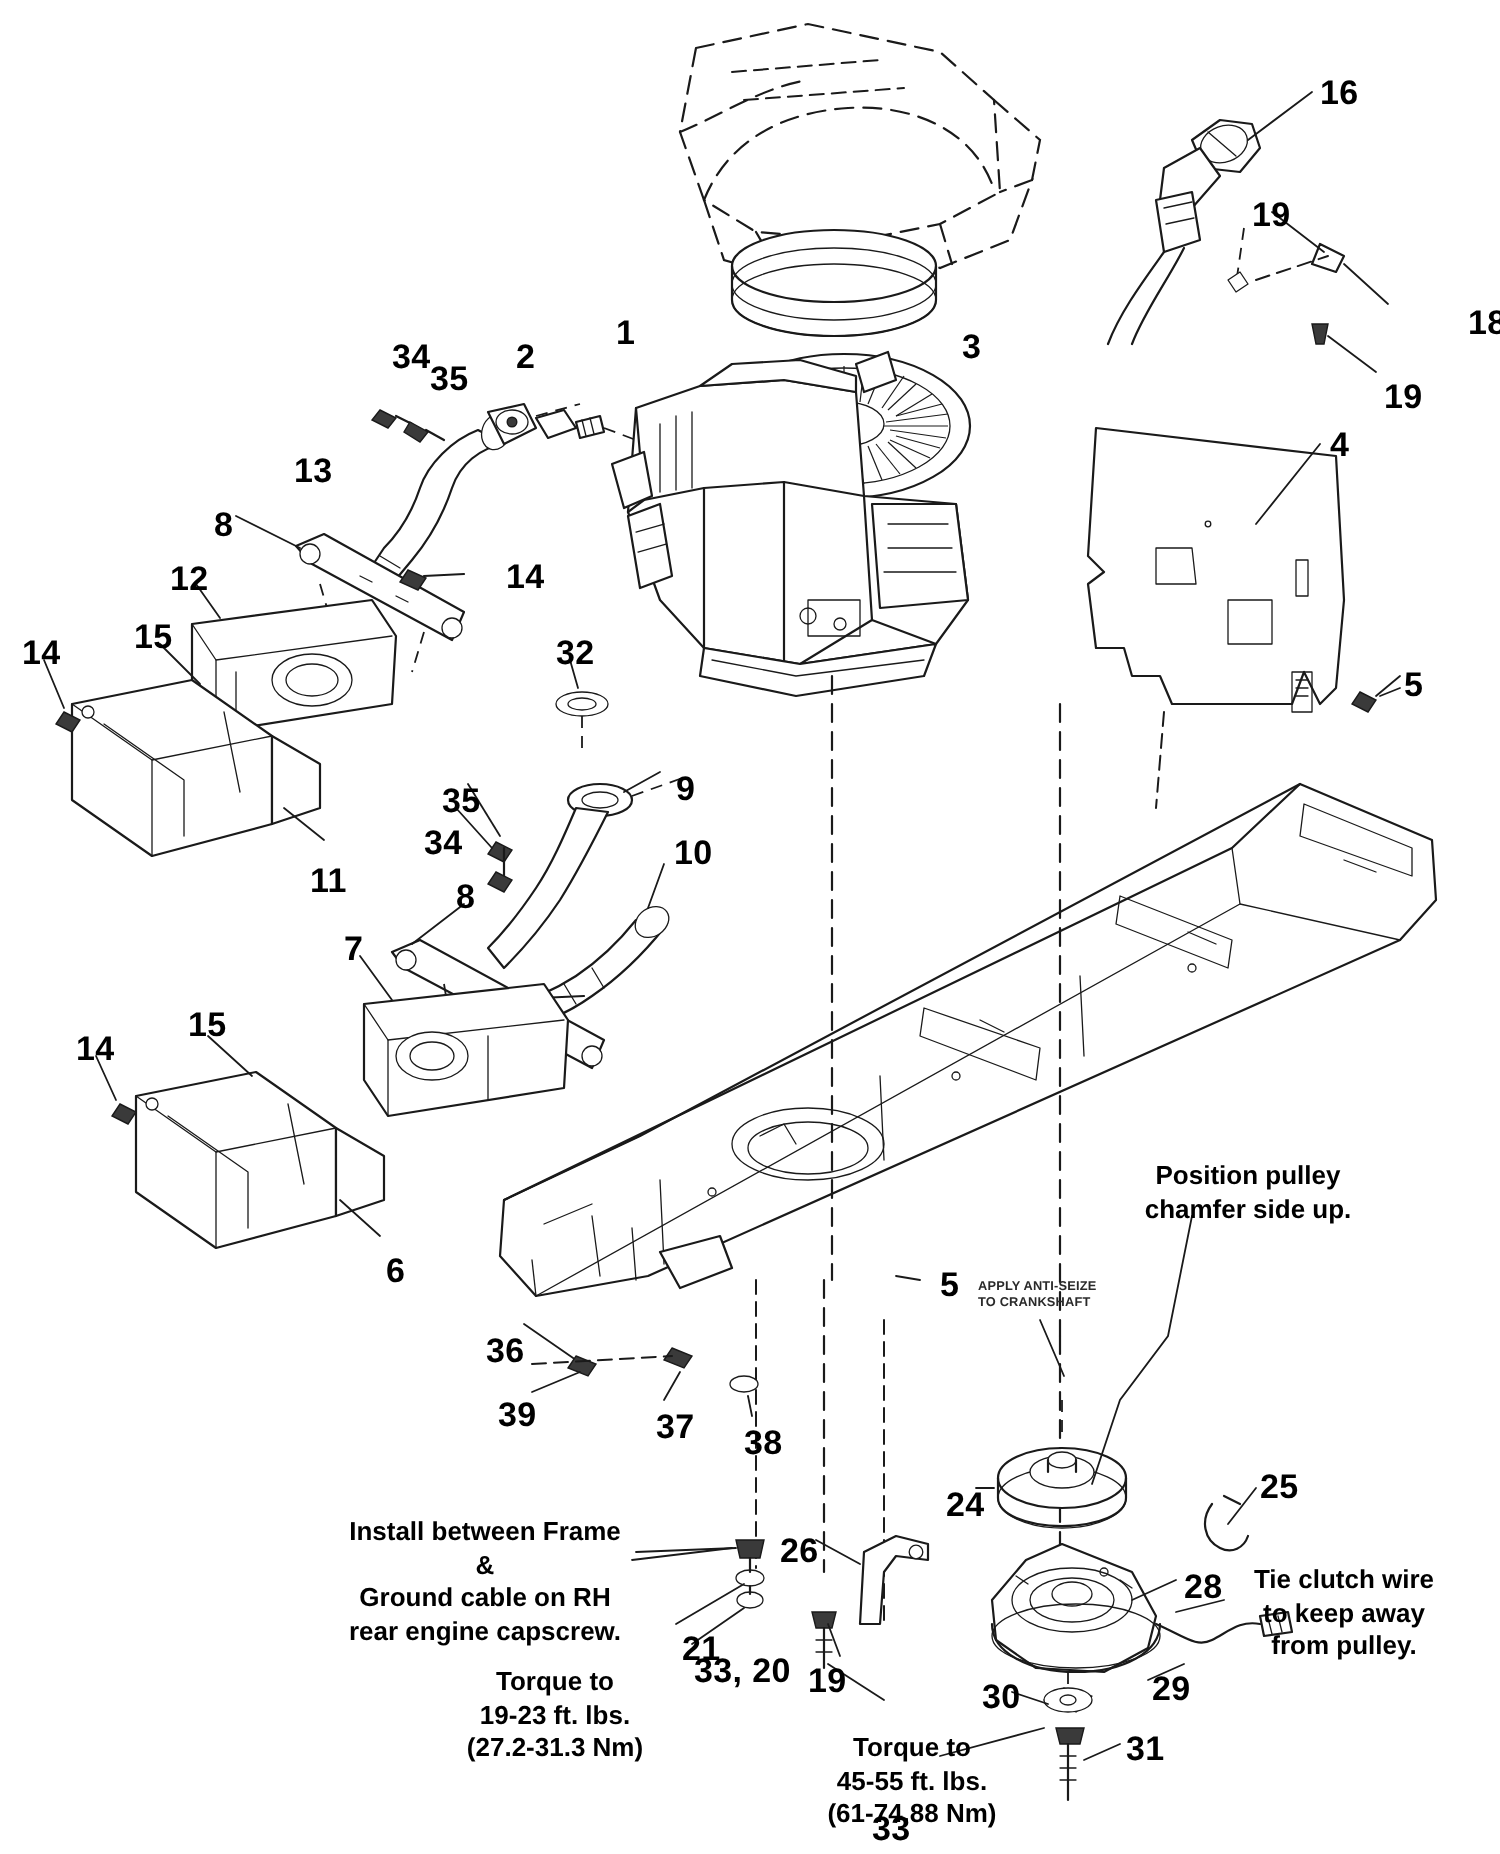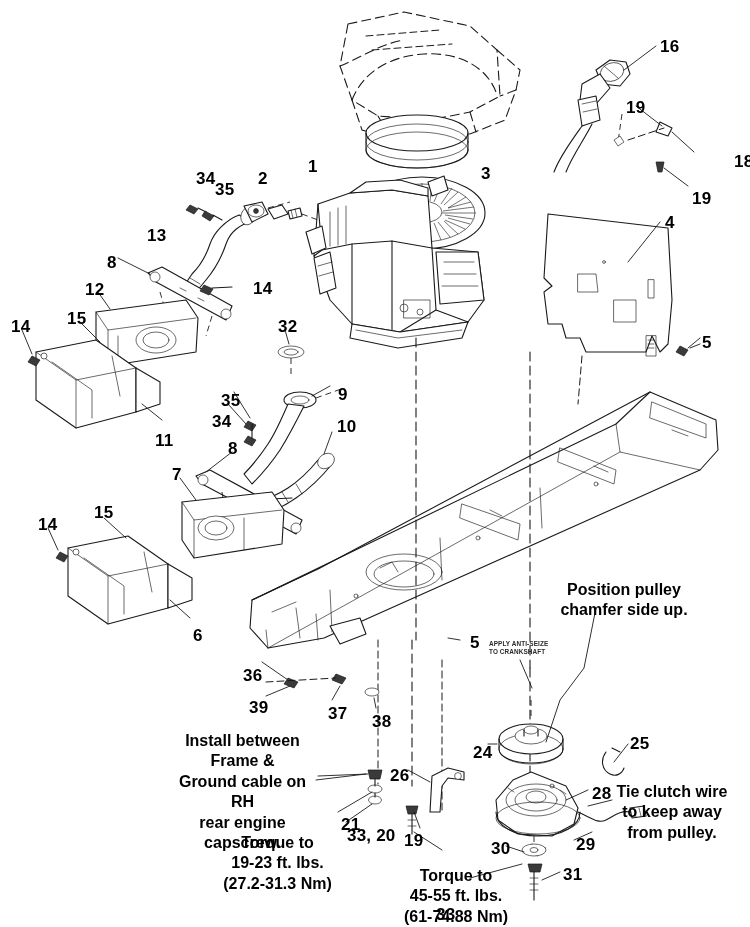--- a/index.html
+++ b/index.html
@@ -8,21 +8,21 @@
   #stage{position:absolute;inset:0;width:750px;height:927px;}
   svg.layer{position:absolute;left:0;top:0;width:750px;height:927px;}
 
   
   .callout{position:absolute;font-family:"Liberation Sans",sans-serif;
            font-weight:bold;font-size:17px;line-height:1;color:#000;
            white-space:nowrap;letter-spacing:.2px;}
 
   
   .note{position:absolute;font-family:"Liberation Sans",sans-serif;
-        font-weight:bold;font-size:16px;line-height:1.28;color:#000;
+        font-weight:bold;font-size:13px;line-height:1.28;color:#000;
         text-align:center;white-space:pre-line;}
   .note.small{font-size:6.4px;font-weight:bold;line-height:1.22;
               letter-spacing:.1px;text-align:left;color:#2a2a2a;}
 
   
   .watermark{position:absolute;left:50%;top:465px;transform:translate(-50%,-50%);
              font-family:"Liberation Sans",sans-serif;font-size:40px;
              font-weight:400;color:#d9d9d9;white-space:nowrap;
              letter-spacing:.5px;pointer-events:none;user-select:none;}
 </style>
@@ -479,21 +479,21 @@
       <div class="callout" style="left: 212px; top: 413px;">34</div>
       <div class="callout" style="left: 215px; top: 181px;">35</div>
       <div class="callout" style="left: 221px; top: 392px;">35</div>
       <div class="callout" style="left: 243px; top: 667px;">36</div>
       <div class="callout" style="left: 328px; top: 705px;">37</div>
       <div class="callout" style="left: 372px; top: 713px;">38</div>
       <div class="callout" style="left: 249px; top: 699px;">39</div>
     </div>
 
   <div id="note-host">
-      <div class="note" style="left: 170px; top: 731px; width: 145px;">Install between Frame &amp;
+      <div class="note" style="left: 170px; top: 758px; width: 145px;">Install between Frame &amp;
 Ground cable on RH
 rear engine capscrew.</div>
       <div class="note" style="left: 215px; top: 833px; width: 125px;">Torque to
 19-23 ft. lbs.
 (27.2-31.3 Nm)</div>
       <div class="note" style="left: 396px; top: 866px; width: 120px;">Torque to
 45-55 ft. lbs.
 (61-74.88 Nm)</div>
       <div class="note" style="left: 559px; top: 580px; width: 130px;">Position pulley
 chamfer side up.</div>

